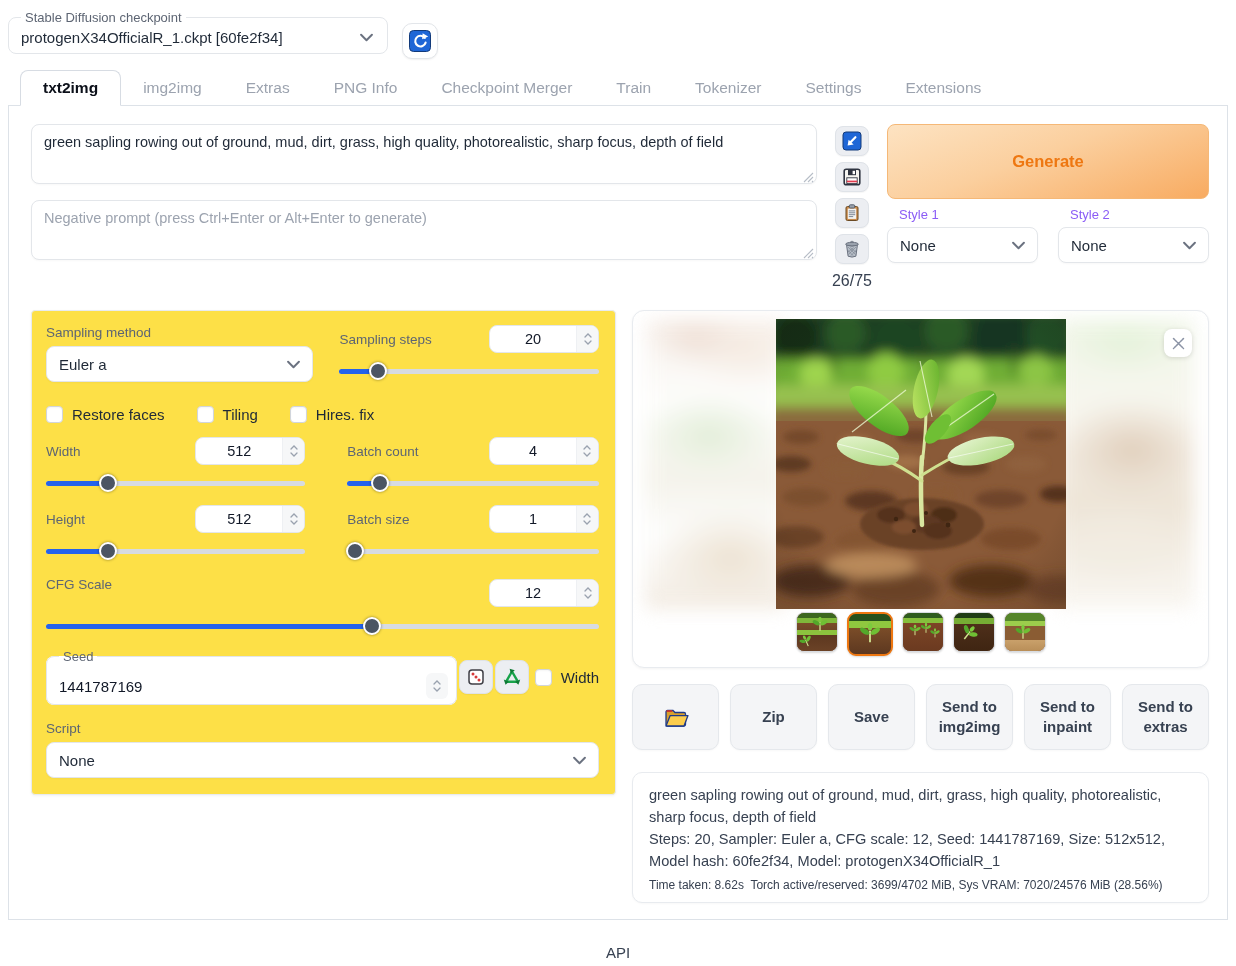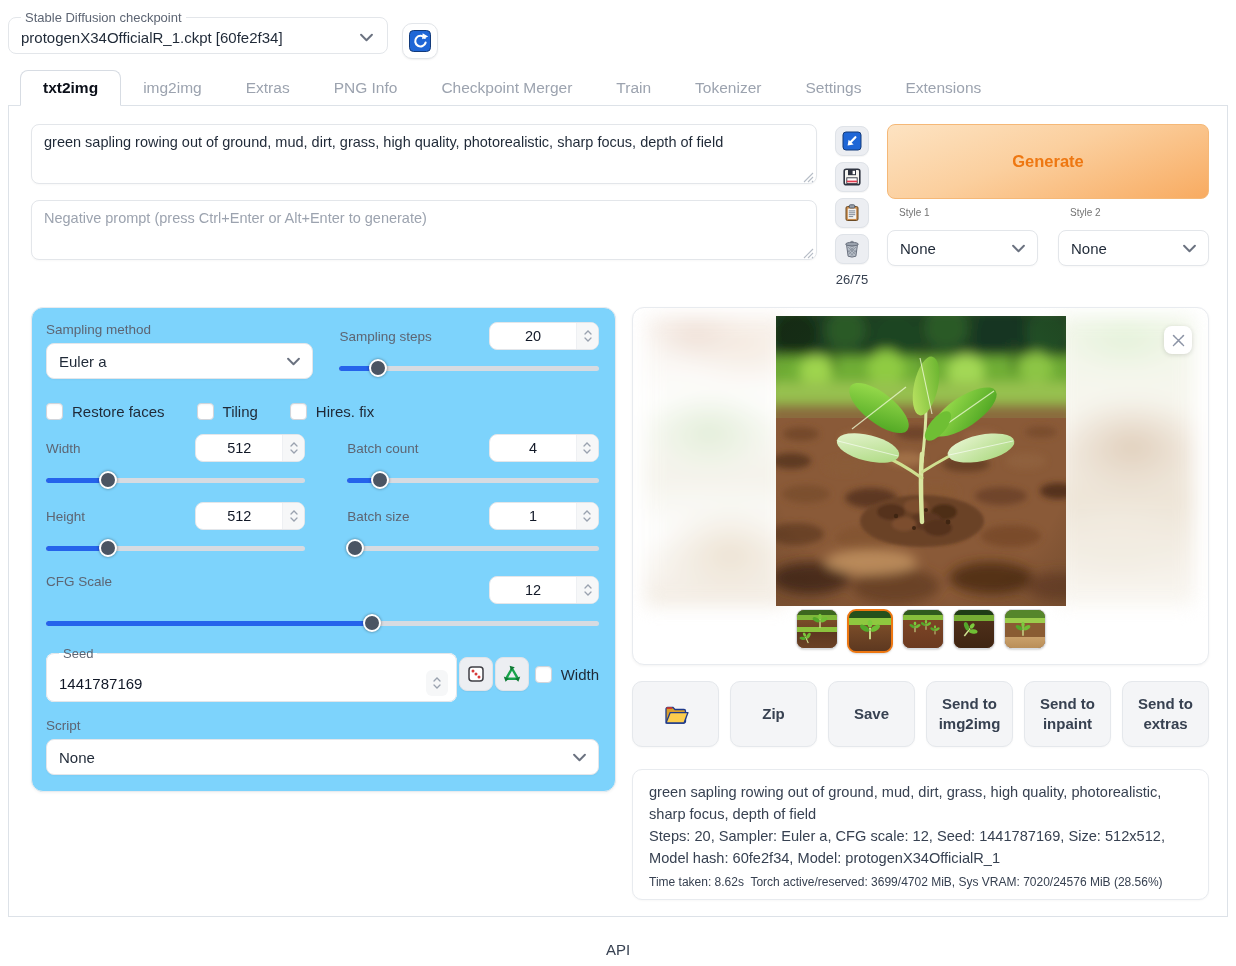--- a/index.html
+++ b/index.html
@@ -34,38 +34,38 @@
   .ta-wrap { position:relative; }
   .ta-wrap + .ta-wrap { margin-top:13px;text-decoration:underline; }
   textarea.prompt-ta { width:100%; height:60px; resize:none; border:1px solid #e3e6ea; border-radius:8px;
     padding:9px 12px; font-family:inherit; font-size:14.5px; color:#1f2937; outline:none; box-shadow:0 1px 2px rgba(0,0,0,.03); }
   textarea.prompt-ta::placeholder { color:#9ca3af; }
   .resize-corner { position:absolute; right:3px; bottom:4px; pointer-events:none; }
 
   .tools-col { display:flex; flex-direction:column; align-items:center; gap:6px; padding-top:2px; }
   .tool-btn { width:34px; height:30px; background:#eceef2; border:1px solid #dfe3e8; border-radius:8px;
     display:flex; align-items:center; justify-content:center; cursor:pointer; box-shadow:0 1px 1px rgba(0,0,0,.04); }
-  .token-counter { font-size:13px; color:#374151; margin-top:2px; }
+  .token-counter { font-size:16px; color:#374151; margin-top:2px; }
 
   .gen-col { display:flex; flex-direction:column; }
   .generate-btn { height:75px; width:100%; border:1px solid #f5b877; border-radius:8px; cursor:pointer;
     background:linear-gradient(160deg,#fde3c2 0%,#fbcf9e 45%,#f8ab61 100%);
     color:#ee7711; font-weight:700; font-size:16.5px; font-family:inherit; }
   .styles-row { display:flex; gap:20px; margin-top:8px; }
   .style-box { flex:1; }
-  .style-label { font-size:10px; color:#737373; margin:0 0 12px 12px; }
+  .style-label { font-size:13px; color:#8b5cf6; margin:0 0 5px 12px; }
   .select-box { height:36px; border:1px solid #e3e6ea; border-radius:8px; background:#fff; display:flex;
     align-items:center; justify-content:space-between; padding:0 12px; font-size:15px; color:#1f2937; cursor:pointer;
     box-shadow:0 1px 2px rgba(0,0,0,.03); }
 
   
   .main-section { display:flex; gap:16px; margin-top:20px; align-items:flex-start; }
 
   
-  .settings-card { width:585px; border:1px solid #e8ebef; border-radius:12px; background:#7dd3fc; padding:14px 16px 16px 14px;
+  .settings-card { width:585px; border:1px solid #e8ebef; border-radius:4px; background:#fde047; padding:14px 16px 16px 14px;
     box-shadow:0 1px 3px rgba(0,0,0,.05); }
   .field-label { font-size:13.5px; color:#5d6573; margin-bottom:6px; }
   .row-2col { display:grid; grid-template-columns:1.03fr 1fr; column-gap:26px; }
   .num-row { display:flex; align-items:center; justify-content:space-between; }
   .num-input { width:110px; height:28px; border:1px solid #e3e6ea; border-radius:8px; background:#fff;
     display:flex; align-items:stretch; overflow:hidden; cursor:text; }
   .num-val { flex:1; display:flex; align-items:center; justify-content:center; font-size:14.5px; color:#111827; }
   .spin { width:22px; border-left:1px solid #eef0f3; background:#f6f7f8; display:flex; flex-direction:column;
     align-items:center; justify-content:center; gap:2px; cursor:pointer; }
   .slider { position:relative; height:18px; margin-top:9px; cursor:pointer; }

